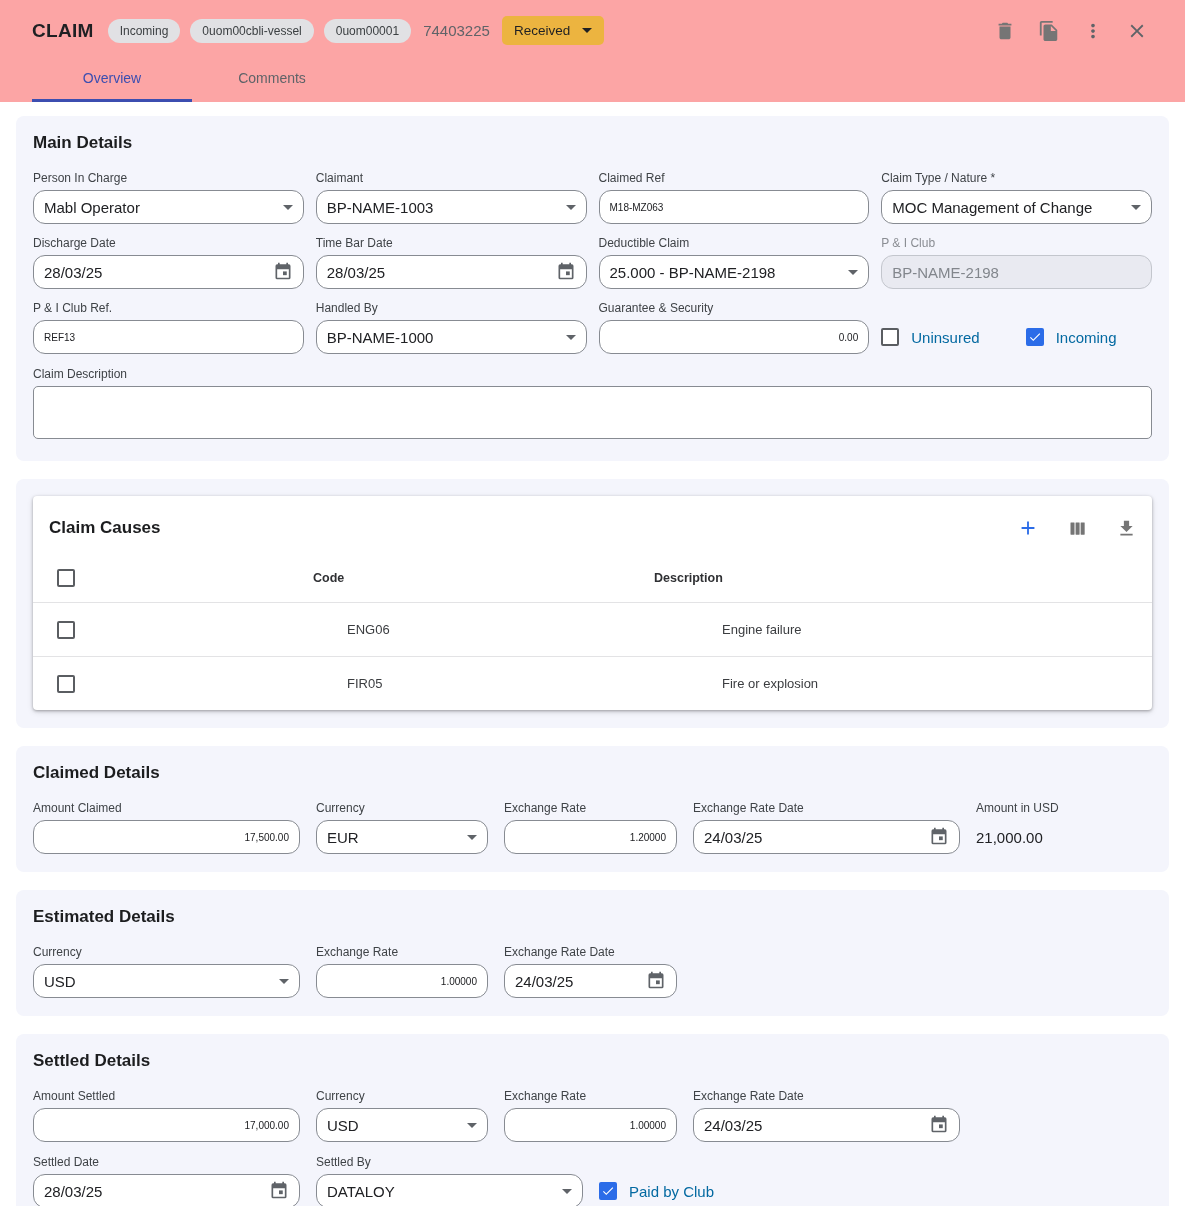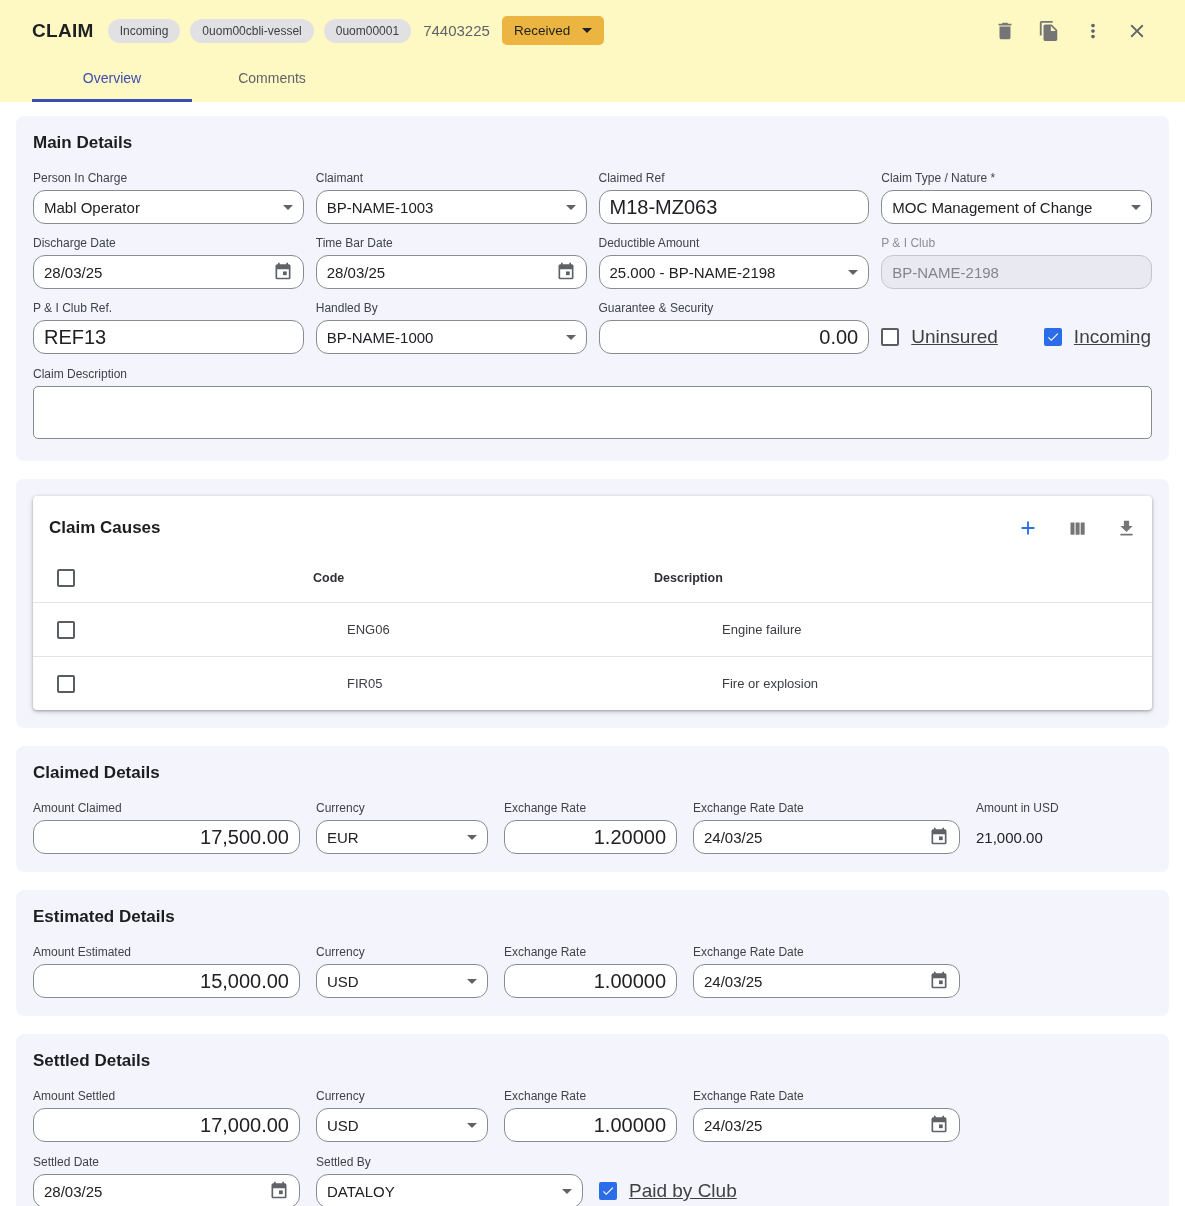--- a/index.html
+++ b/index.html
@@ -4,21 +4,21 @@
 <style>
   * { box-sizing: border-box; margin: 0; padding: 0; }
   html, body { width: 1185px; background: #ffffff; }
   body {
     font-family: "Liberation Sans", sans-serif;
     color: #202124;
     min-height: 1206px;
   }
 
   
-  .header { padding: 16px 34px 0 32px; background: #fef9c3; }
+  .header { padding: 16px 34px 0 32px; background: #fca5a5; }
   .hrow { display: flex; align-items: center; }
   .page-title { font-size: 19px; font-weight: 700; letter-spacing: .3px; color: #1f2023; margin-right: 14px; }
   .pill {
     background: #e1e1e4; color: #3c4043; font-size: 12px; line-height: 1;
     padding: 6px 12px; border-radius: 12px; margin-right: 10px; white-space: nowrap;
   }
   .claim-no { font-size: 15px; color: #5f6368; margin: 0 12px 0 2px; }
   .status-btn {
     background: #ecb440; border: none; border-radius: 5px; cursor: pointer;
     display: flex; align-items: center; gap: 12px; padding: 7px 12px;
@@ -52,21 +52,21 @@
 
   .flabel { display: block; font-size: 12px; color: #3f4347; margin-bottom: 5px; white-space: nowrap; }
   .flabel.dim { color: #8a8d93; }
 
   .ibox {
     height: 34px; width: 100%; background: #fff;
     border: 1px solid #878b92; border-radius: 12px;
     display: flex; align-items: center; justify-content: space-between;
     padding: 0 10px; font-size: 15px; color: #202124; cursor: pointer;
   }
-  input.ibox, textarea.tbox { font-family: inherit; font-size: 20px; color: #202124; cursor: text; }
+  input.ibox, textarea.tbox { font-family: inherit; font-size: 10px; color: #202124; cursor: text; }
   input.ibox { display: block; padding: 0 10px; }
   input.num { text-align: right; }
   .ival { white-space: nowrap; overflow: hidden; text-overflow: ellipsis; }
   .ibox.disabled { background: #e9eaf1; border-color: #c3c6cd; color: #82868c; cursor: default; }
   .ibox .cal { flex: none; margin-left: 8px; cursor: pointer; }
 
   .tbox {
     width: 100%; height: 53px; background: #fff; border: 1px solid #878b92;
     border-radius: 5px; resize: none; padding: 8px 10px;
   }
@@ -74,21 +74,21 @@
 
   .checkbox-cell { display: flex; align-items: center; gap: 46px; margin-top: 19px; height: 34px; }
   .cbx-wrap { display: flex; align-items: center; gap: 12px; }
   .cbx {
     width: 18px; height: 18px; border: 2px solid #5a5d61; border-radius: 2px;
     background: #fff; cursor: pointer; display: flex; align-items: center; justify-content: center;
   }
   .cbx svg { display: none; }
   .cbx.checked { background: #2b6ce8; border-color: #2b6ce8; }
   .cbx.checked svg { display: block; }
-  .cbx-label { font-size: 19px; color: #404040; text-decoration: underline; }
+  .cbx-label { font-size: 15px; color: #0369a1; }
 
   .static-val { font-size: 15px; color: #202124; height: 34px; display: flex; align-items: center; }
 
   
   .table-card {
     background: #fff; border-radius: 4px;
     box-shadow: 0 1px 3px rgba(0,0,0,.3), 0 2px 6px rgba(0,0,0,.12);
   }
   .tc-head { display: flex; align-items: center; justify-content: space-between; padding: 18px 12px 2px 16px; }
   .tc-title { font-size: 17px; font-weight: 700; color: #1c1d1f; }
@@ -195,21 +195,21 @@
       <label class="flabel">Time Bar Date</label>
       <div class="ibox">
         <span class="ival">28/03/25</span>
         <span class="cal"><svg width="20" height="20" viewBox="0 0 24 24" fill="#5f6368">
               <path d="M19 4h-1V2h-2v2H8V2H6v2H5a2 2 0 0 0-2 2v14a2 2 0 0 0 2 2h14a2 2 0 0 0 2-2V6a2 2 0 0 0-2-2zm0 16H5V10h14v10z"></path>
               <rect x="12" y="12.5" width="4.5" height="4.5"></rect>
             </svg></span>
       </div>
     </div>
     <div>
-      <label class="flabel">Deductible Amount</label>
+      <label class="flabel">Deductible Claim</label>
       <div class="ibox">
         <span class="ival">25.000 - BP-NAME-2198</span>
         <span class="caret"></span>
       </div>
     </div>
     <div>
       <label class="flabel dim">P &amp; I Club</label>
       <div class="ibox disabled">
         <span class="ival">BP-NAME-2198</span>
       </div>
@@ -339,24 +339,20 @@
       <label class="flabel">Amount in USD</label>
       <div class="static-val">21,000.00</div>
     </div>
   </div>
 </div>
 
 <div class="section">
   <div class="section-title">Estimated Details</div>
   <div class="money-grid">
     <div>
-      <label class="flabel">Amount Estimated</label>
-      <input class="ibox num" value="15,000.00" style="">
-    </div>
-    <div>
       <label class="flabel">Currency</label>
       <div class="ibox">
         <span class="ival">USD</span>
         <span class="caret"></span>
       </div>
     </div>
     <div>
       <label class="flabel">Exchange Rate</label>
       <input class="ibox num" value="1.00000" style="">
     </div>

